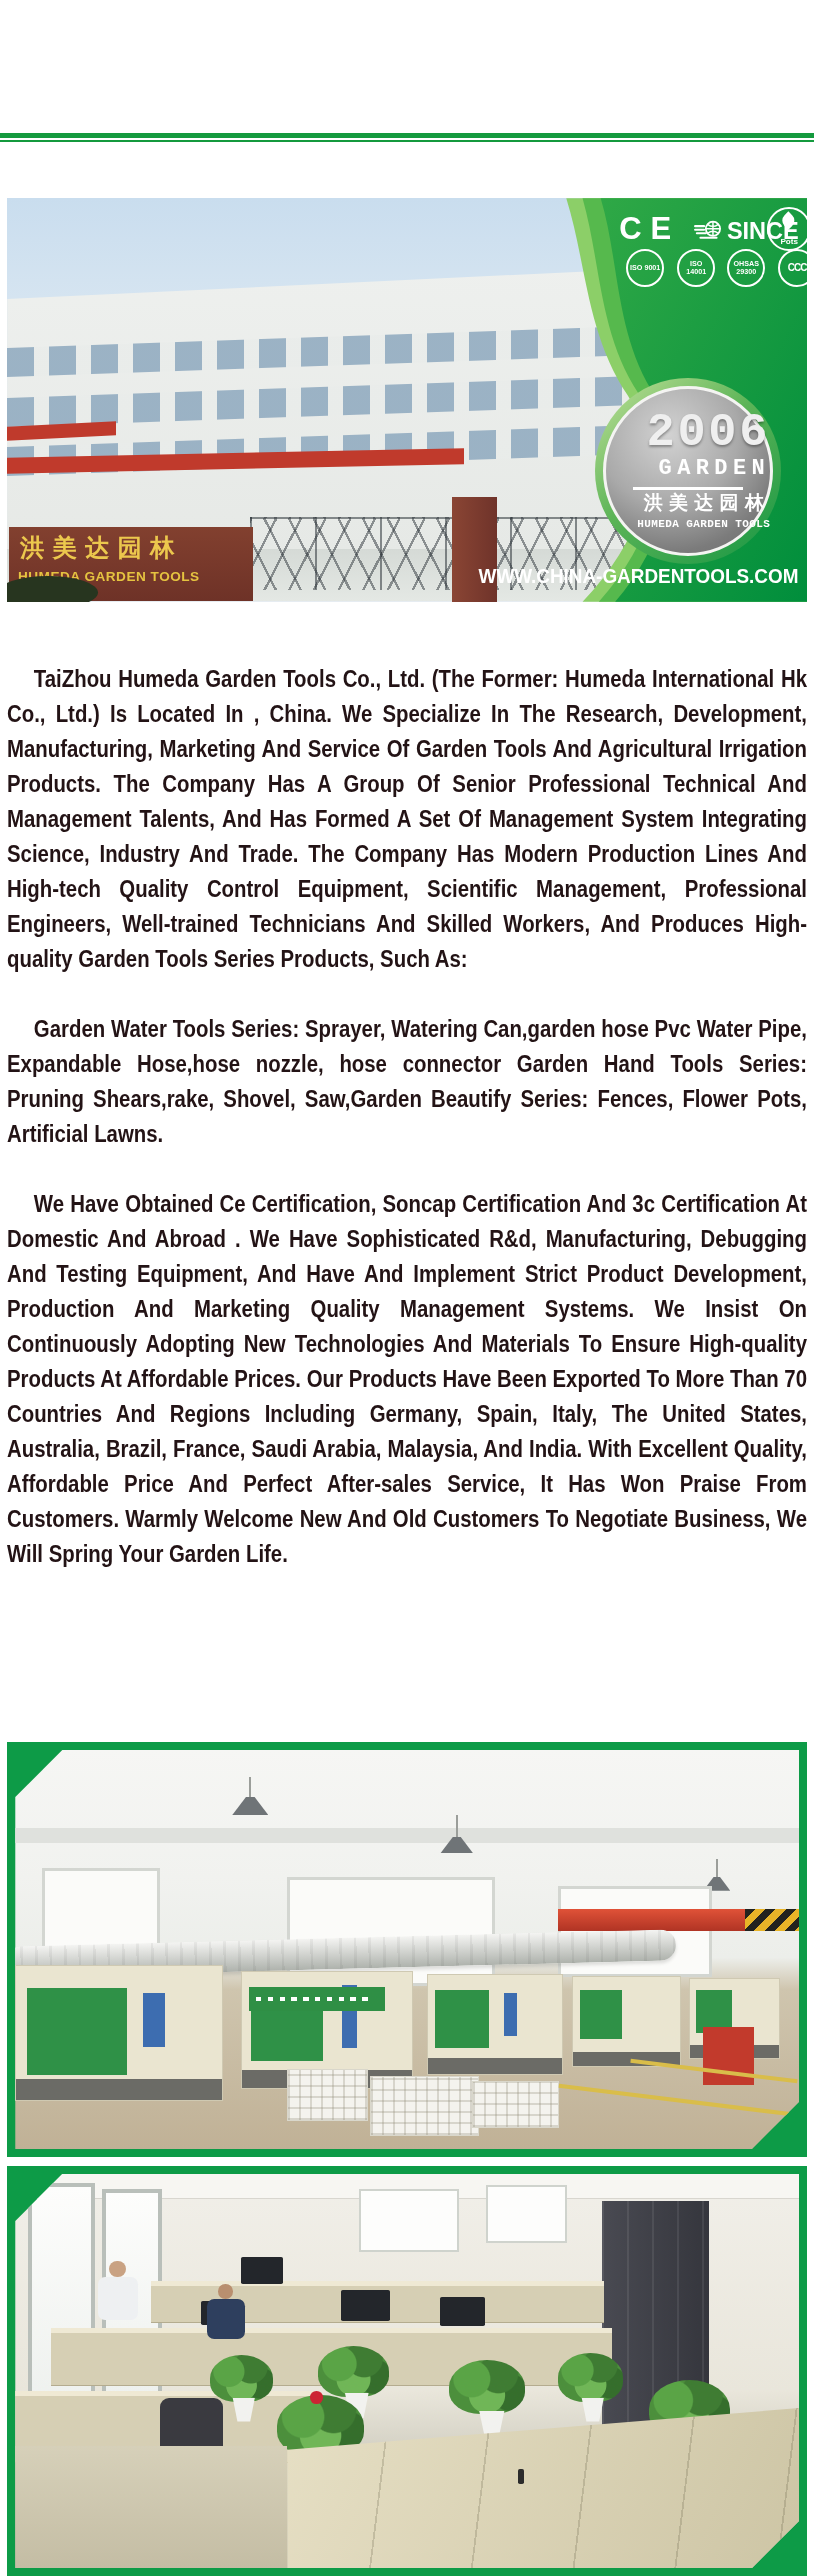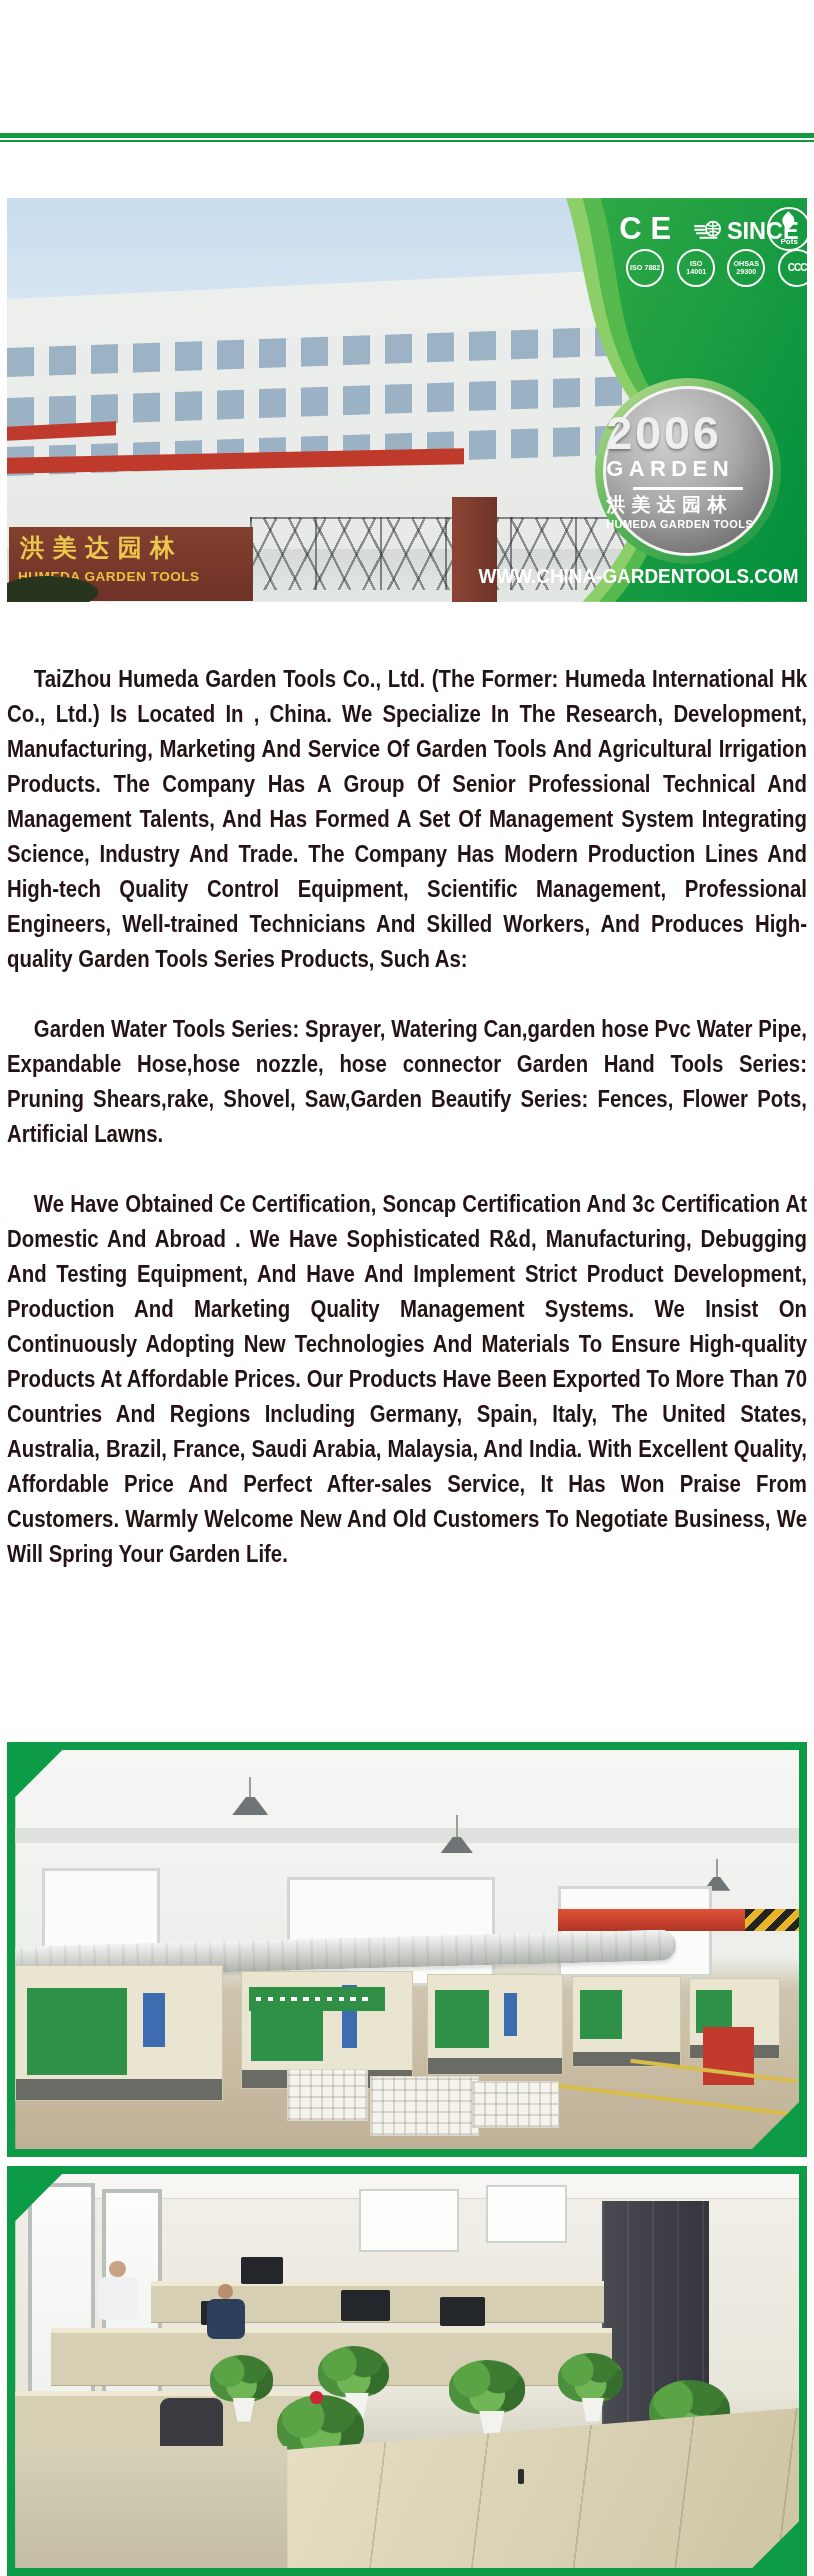--- a/index.html
+++ b/index.html
@@ -58,21 +58,21 @@
   .c2{width:38px;height:38px;border:2.3px solid #fff;border-radius:50%;color:#fff;
       display:flex;align-items:center;justify-content:center;text-align:center;
       font-size:7.2px;font-weight:bold;line-height:1.15;padding:0.9px;box-sizing:border-box;}
   .c2.ccc{font-size:10px;letter-spacing:-0.9px;}
 
   .since-ring{left:588px;top:180px;width:186px;height:186px;border-radius:50%;
         background:linear-gradient(140deg,#c3e29a 0%,#5cb457 45%,#159543 100%);
         display:flex;align-items:center;justify-content:center;}
   .since-inner{width:170px;height:170px;border-radius:50%;border:3.6px solid #f4f4f2;box-sizing:border-box;
         background:radial-gradient(circle at 38% 28%,#d2d2d2,#a9a9a9 45%,#7b7b7b 75%,#6a6a6a);
-        text-align:left;color:#fff;}
+        text-align:right;color:#fff;font-family:Liberation Mono, monospace;}
   .since-inner .year{margin-top:20px;font-size:47px;font-weight:bold;letter-spacing:2.7px;color:#efefef;
         text-shadow:0 1.8px 2.7px rgba(0,0,0,.35);line-height:1;}
   .since-inner .since{font-size:22px;font-weight:bold;letter-spacing:5.4px;margin-top:1.8px;line-height:1;}
   .since-inner .bar{width:110px;height:2.7px;background:#fff;margin:7.2px auto 5.4px auto;}
   .since-inner .cn{font-size:19px;font-weight:bold;letter-spacing:6.3px;line-height:1;}
   .since-inner .en{font-size:11px;font-weight:bold;letter-spacing:0.4px;margin-top:4.5px;line-height:1;}
 
   .website{right:9px;top:366px;font-size:21px;font-weight:bold;color:#fff;
         transform:scaleX(.9);transform-origin:100% 50%;}
 
@@ -181,21 +181,21 @@
         <circle cx="22" cy="11" r="8" fill="none" stroke="#fff" stroke-width="2"></circle>
         <path d="M14 11 H30 M22 3 V19 M16 6 C20 9 24 9 28 6 M16 16 C20 13 24 13 28 16" fill="none" stroke="#fff" stroke-width="1.6"></path>
         <path d="M2 8 H12 M2 12 H12 M4 16 H14 M8 21 H26" stroke="#fff" stroke-width="2.4" stroke-linecap="round"></path>
       </svg>
       <span class="txt">SINCE</span>
     </div>
     <div class="abs rohs">
       <span class="leaf"></span>
       <span class="t">Pots</span>
     </div>
-    <div class="abs c2" style="left:619px;top:51px">ISO 7882</div>
+    <div class="abs c2" style="left:619px;top:51px">ISO 9001</div>
     <div class="abs c2" style="left:670px;top:51px">ISO 14001</div>
     <div class="abs c2" style="left:720px;top:51px">OHSAS 29300</div>
     <div class="abs c2 ccc" style="left:771px;top:51px">CCC</div>
 
     <div class="abs since-ring">
       <div class="since-inner">
         <div class="year">2006</div>
         <div class="since">GARDEN</div>
         <div class="bar"></div>
         <div class="cn">洪美达园林</div>

